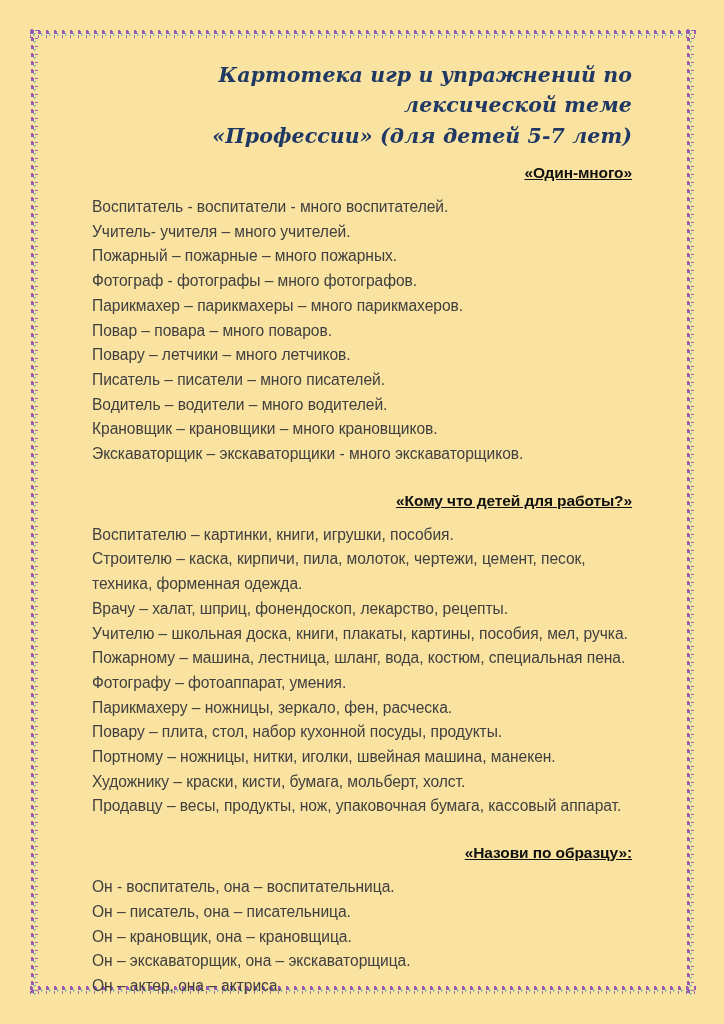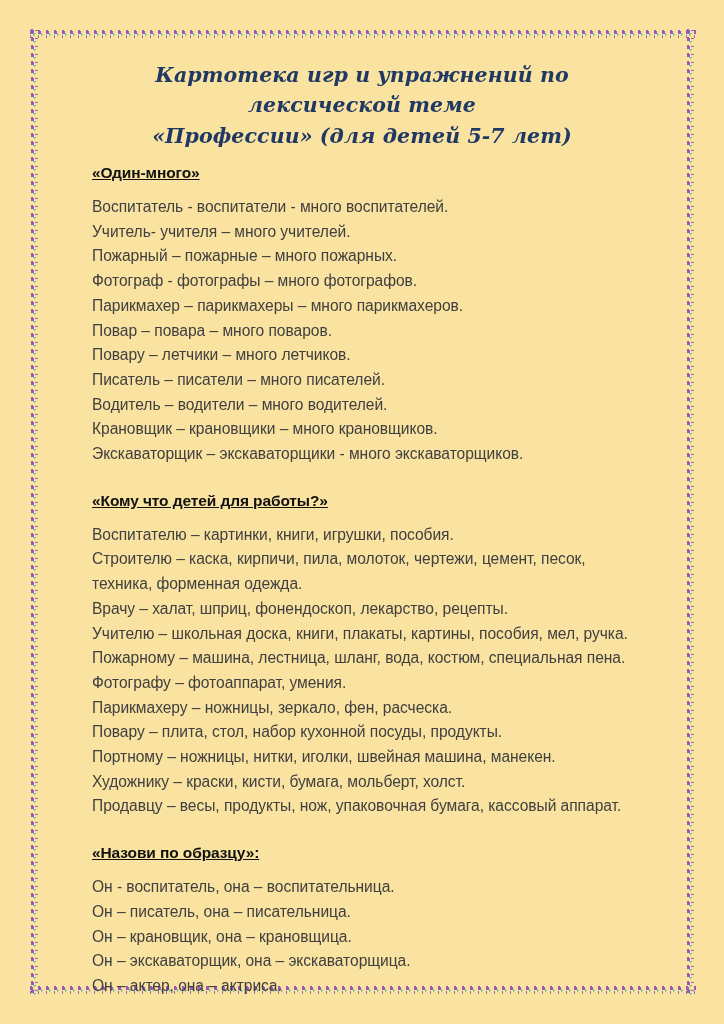--- a/index.html
+++ b/index.html
@@ -62,39 +62,40 @@
     left: 48px;
     top: 48px;
     width: 628px;
     height: 928px;
     box-sizing: border-box;
     padding: 6px 44px 0 44px;
   }
 
   .doc-title {
     margin: 6px 0 0 0;
-    text-align: center;
+    text-align: right;
     color: #1f3864;
     font-family: "DejaVu Serif", "Liberation Serif", serif;
     font-style: italic;
     font-weight: bold;
     font-size: 20.5px;
     line-height: 1.48;
     letter-spacing: 0.1px;
   }
   .doc-title .title-line { display: block; }
 
   .section { margin-top: 0; }
   .section-heading {
     margin: 0;
     font-size: 15.5px;
     font-weight: bold;
     color: #111111;
     text-decoration: underline;
     letter-spacing: -0.1px;
+    text-align: right;
   }
   .section-body {
     margin: 0;
     padding: 0;
     list-style: none;
   }
   .section-body li {
     font-size: 15.6px;
     line-height: 1.585;
     color: #404040;

